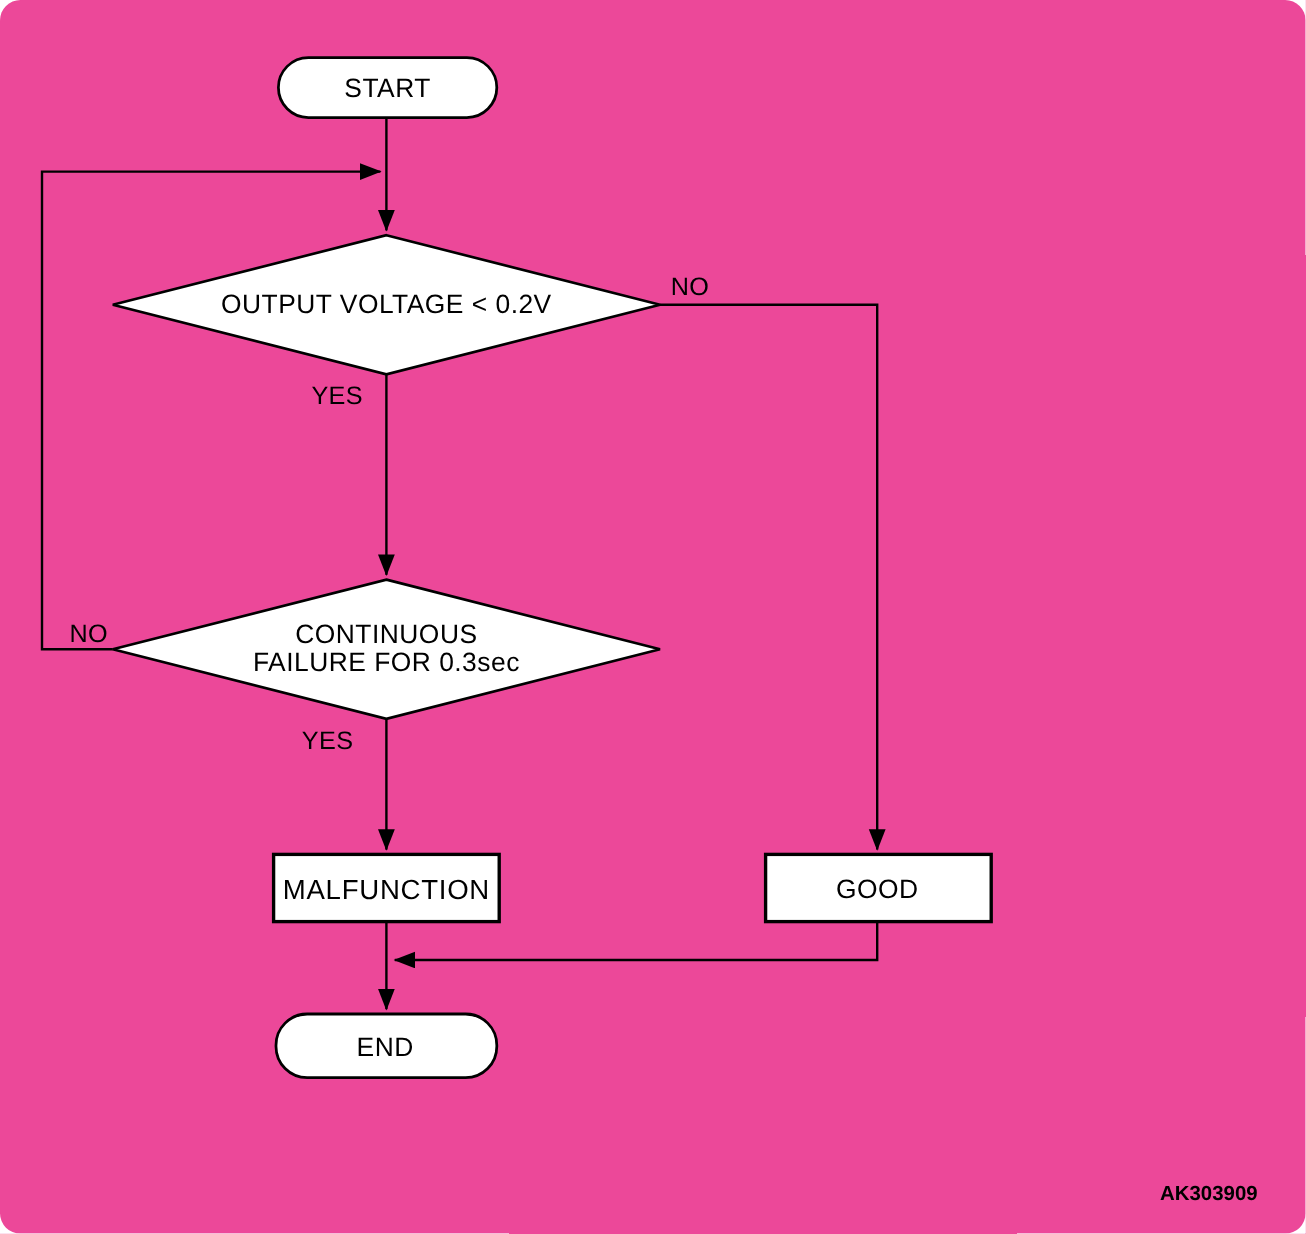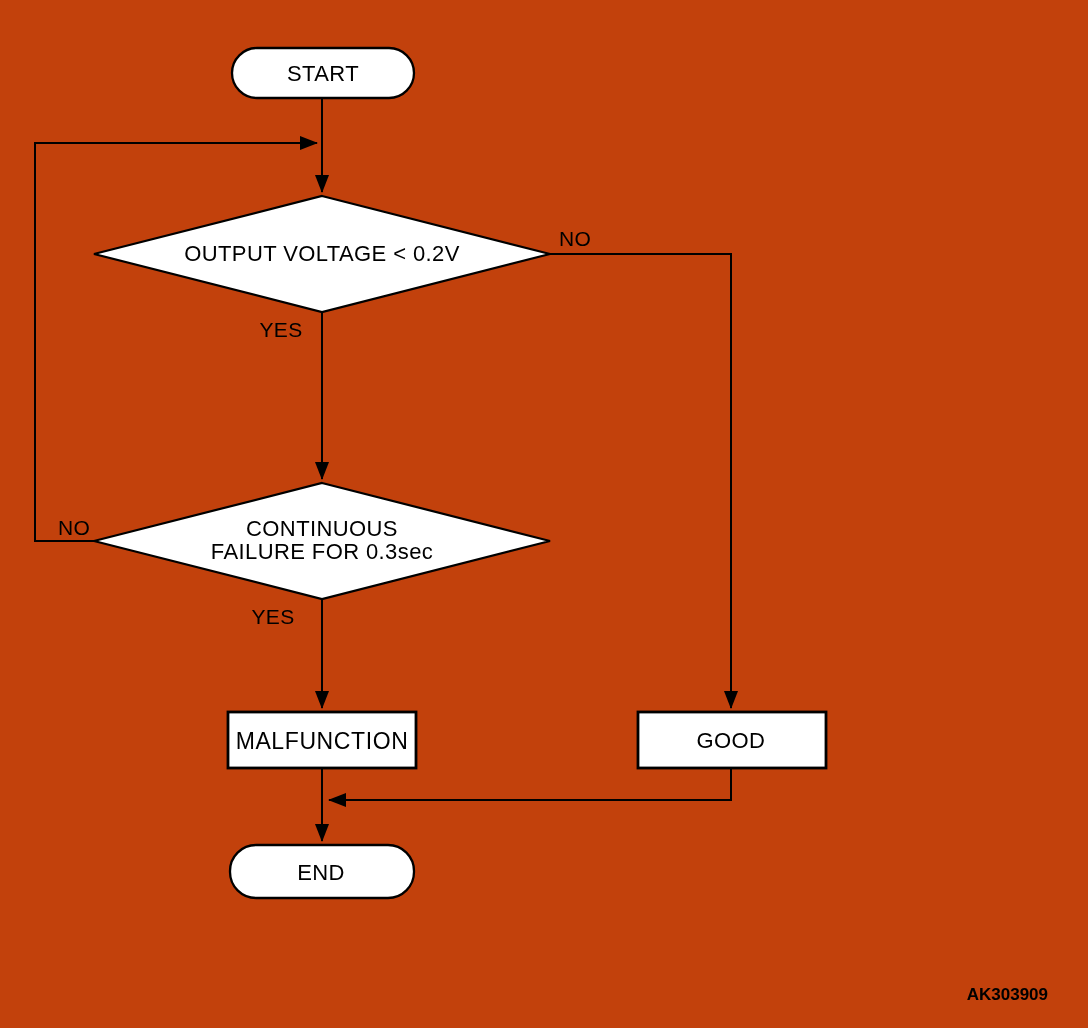--- a/index.html
+++ b/index.html
@@ -4,23 +4,24 @@
 <style>
   html, body {
     margin: 0;
     padding: 0;
     background: #ffffff;
   }
   .page {
     position: relative;
     width: 1088px;
     height: 1028px;
-    background: #c2410c;
+    background: #ec4899;
     overflow: hidden;
     font-family: "Liberation Sans", sans-serif;
+    border-radius: 17px;
   }
   svg {
     position: absolute;
     top: 0;
     left: 0;
   }
   .shape {
     fill: #ffffff;
     stroke: #000000;
   }

